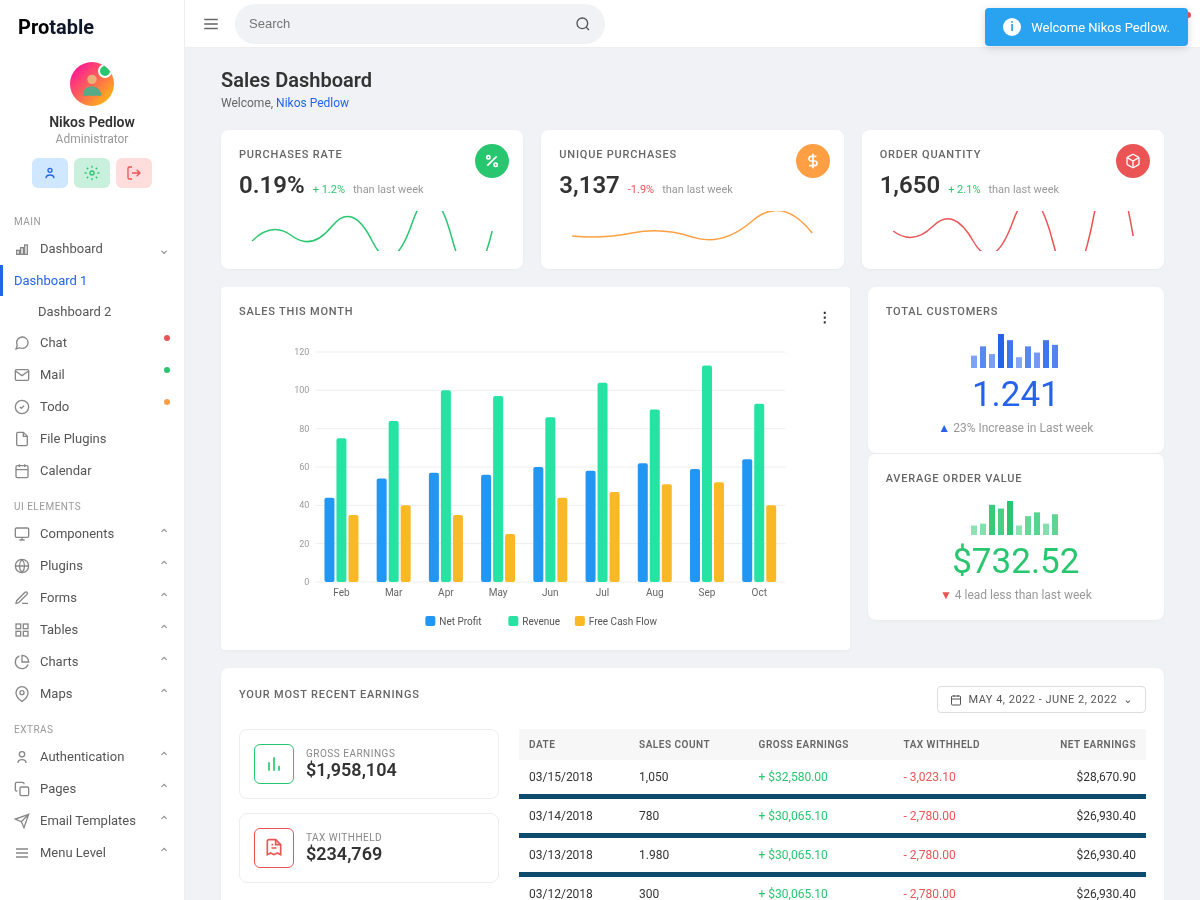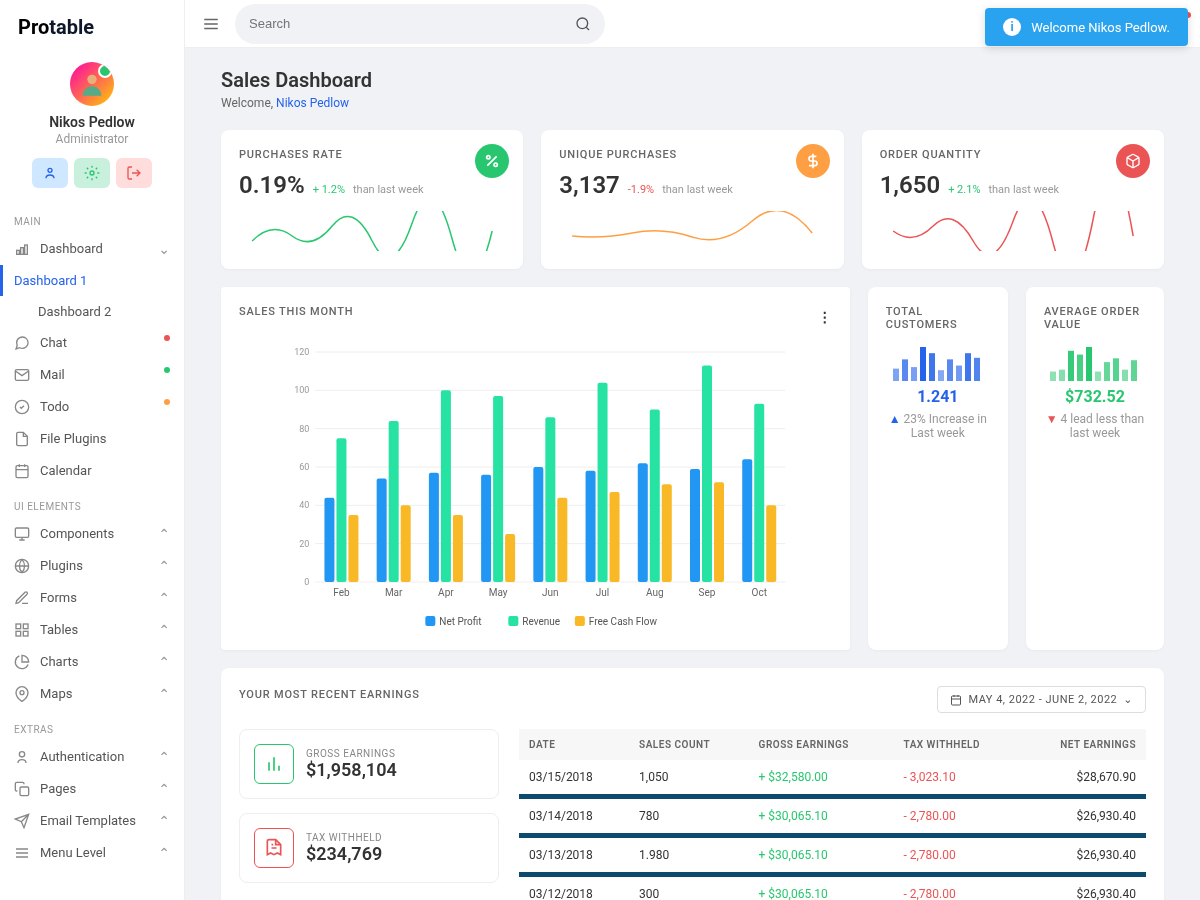--- a/index.html
+++ b/index.html
@@ -64,23 +64,23 @@
 .delta-txt { font-size: 11px; color: #999; }
 .card-icon { position: absolute; top: 14px; right: 14px; width: 34px; height: 34px; border-radius: 50%; display: flex; align-items: center; justify-content: center; color: #fff; }
 .ico-green { background: #28c76f; }
 .ico-yellow { background: #ff9f43; }
 .ico-red { background: #ea5455; }
 .spark { margin-top: 12px; }
 
 .wide-row { display:flex; gap:18px; margin-bottom:18px; }
 .chart-card { flex: 2; background:#fff; border-radius:4px; padding:18px; box-shadow:0 1px 3px rgba(0,0,0,0.04); }
 .chart-title-row { display:flex; align-items:center; justify-content:space-between; margin-bottom:14px; }
-.side-col { flex: 1; display:flex; flex-direction:row; gap:18px; }
+.side-col { flex: 1; display:flex; flex-direction:column; gap:1px; }
 .mini-card { background:#fff; border-radius:8px; padding:18px; box-shadow:0 1px 3px rgba(0,0,0,0.04); text-align:center; }
-.big-num { font-size: 16px; font-weight: 700; margin: 6px 0; }
+.big-num { font-size: 35px; font-weight: 400; margin: 6px 0; }
 .big-blue { color: #2563eb; }
 .big-green { color: #28c76f; }
 .sub-txt { font-size: 12px; color: #999; }
 .sub-txt .arr-up { color:#2563eb; }
 .sub-txt .arr-down { color:#ea5455; }
 
 .chart-svg { width:100%; height:290px; }
 
 .earn-card { background:#fff; border-radius:8px; padding:18px; box-shadow:0 1px 3px rgba(0,0,0,0.04); }
 .earn-head { display:flex; justify-content:space-between; align-items:center; margin-bottom:16px; }

